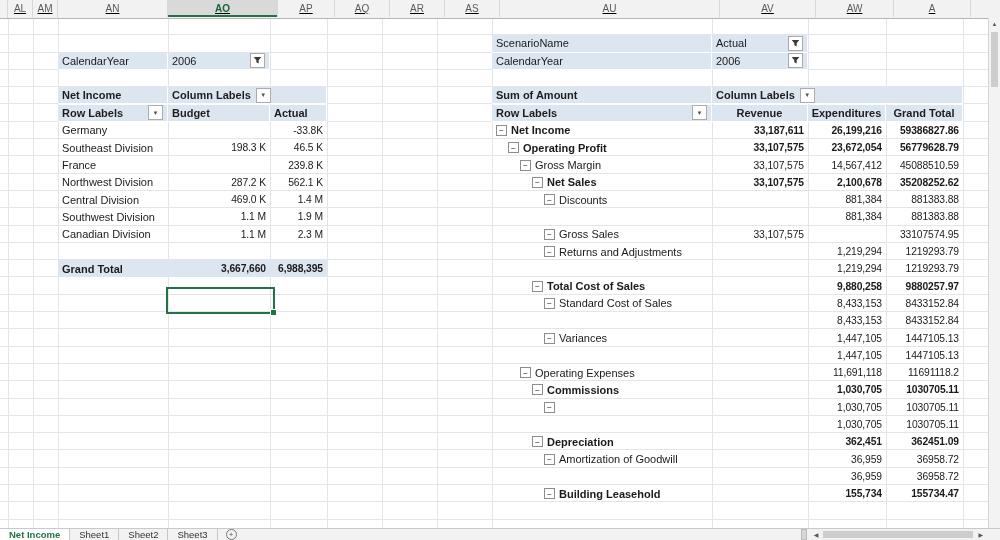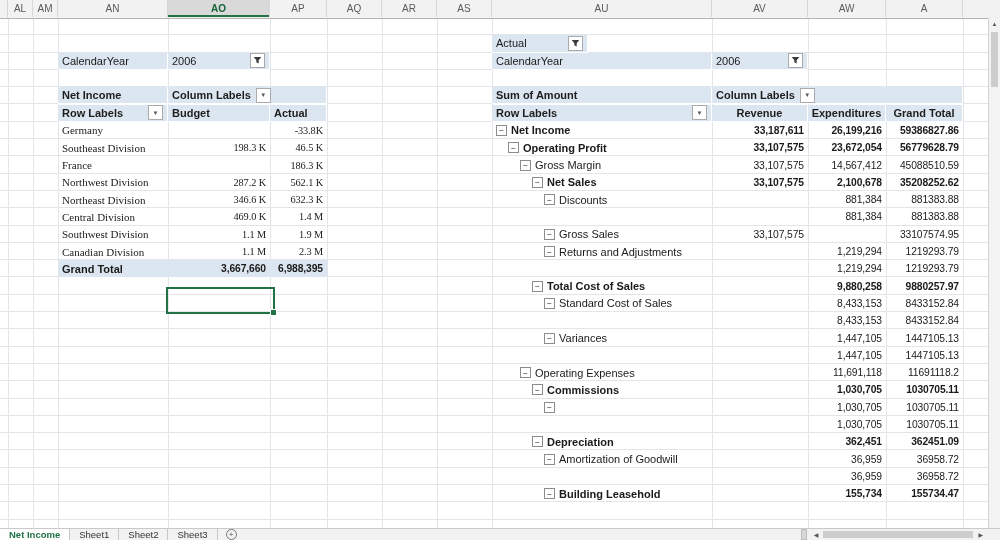--- a/index.html
+++ b/index.html
@@ -1,27 +1,27 @@
 <!DOCTYPE html>
 <html><head>
 <meta charset="utf-8">
 <style>
   html,body{margin:0;padding:0;width:1000px;height:540px;overflow:hidden;
     font-family:"Liberation Sans",sans-serif;background:#fff;}
   .window{position:relative;width:1000px;height:540px;background:#FDFDFD;overflow:hidden;}
 
   
   .colstrip{position:absolute;left:0;top:0;width:1000px;height:18px;background:#F2F2F2;
-    border-bottom:1px solid #B5B5B5;display:flex;z-index:4;}
+    border-bottom:1px solid #B5B5B5;display:flex;z-index:4;text-decoration:underline;}
   .stub{width:8px;border-right:1px solid #D8D8D8;box-sizing:border-box;}
   .cols{display:flex;}
   .col{box-sizing:border-box;border-right:1px solid #D8D8D8;font-size:10px;color:#5A5A5A;
     display:flex;align-items:center;justify-content:center;height:17px;overflow:hidden;}
   .col:nth-child(1){width:25px}.col:nth-child(2){width:25px}.col:nth-child(3){width:110px}
-  .col:nth-child(4){width:102px}.col:nth-child(5){width:57px}.col:nth-child(6){width:55px}
+  .col:nth-child(4){width:110px}.col:nth-child(5){width:57px}.col:nth-child(6){width:55px}
   .col:nth-child(7){width:55px}.col:nth-child(8){width:55px}.col:nth-child(9){width:220px}
   .col:nth-child(10){width:96px}.col:nth-child(11){width:78px}.col:nth-child(12){width:77px}
   .col:nth-child(13){width:37px}
   .cols .col.mark{background:#D9D9D9;color:#17643A;font-weight:bold;box-shadow:inset 0 -2px 0 #217346;}
 
   
   .sheetbg{position:absolute;left:0;top:18px;width:988px;height:510px;background:#fff;
     background-image:repeating-linear-gradient(to bottom,transparent 0,transparent 16.3px,#E2E5E9 16.3px,#E2E5E9 17.3px);z-index:0;}
   .v{position:absolute;top:18px;height:510px;width:1px;background:#E2E5E9;z-index:1;}
 
@@ -39,21 +39,21 @@
 
   
   .dd{width:13px;height:13px;border:1px solid #ABABAB;background:#fff;color:#555;font-size:6px;
     display:flex;align-items:center;justify-content:center;flex:none;margin-left:5px;font-weight:400;}
   .dd.right{margin-left:auto;}
   .fb{width:13px;height:13px;border:1px solid #ABABAB;background:#fff;display:flex;align-items:center;
     justify-content:center;flex:none;margin-left:auto;}
 
   
   .lrows{position:absolute;left:58px;top:121.8px;z-index:2;}
-  .lrow{display:flex;height:17.3px;font-family:Liberation Serif, serif;}
+  .lrow{display:flex;height:17.3px;}
   .gtrow{position:absolute;left:58px;top:260.2px;display:flex;height:17.3px;background:#DCE6F1;
     font-weight:700;z-index:2;}
   .gtrow .cell{background:transparent;}
 
   .rfilters{position:absolute;left:492px;top:35.3px;z-index:2;}
   .frow{display:flex;height:17.3px;}
 
   .rrows{position:absolute;left:492px;top:121.8px;z-index:2;}
   .rrow{display:flex;height:17.3px;}
   .rrow.b{font-weight:700;}
@@ -163,31 +163,26 @@
       <div class="cell num w57">-33.8K</div>
     </div>
       <div class="lrow">
       <div class="cell lab w110">Southeast Division</div>
       <div class="cell num w102">198.3 K</div>
       <div class="cell num w57">46.5 K</div>
     </div>
       <div class="lrow">
       <div class="cell lab w110">France</div>
       <div class="cell num w102"></div>
-      <div class="cell num w57">186.3 K</div>
+      <div class="cell num w57">239.8 K</div>
     </div>
       <div class="lrow">
       <div class="cell lab w110">Northwest Division</div>
       <div class="cell num w102">287.2 K</div>
       <div class="cell num w57">562.1 K</div>
-    </div>
-      <div class="lrow">
-      <div class="cell lab w110">Northeast Division</div>
-      <div class="cell num w102">346.6 K</div>
-      <div class="cell num w57">632.3 K</div>
     </div>
       <div class="lrow">
       <div class="cell lab w110">Central Division</div>
       <div class="cell num w102">469.0 K</div>
       <div class="cell num w57">1.4 M</div>
     </div>
       <div class="lrow">
       <div class="cell lab w110">Southwest Division</div>
       <div class="cell num w102">1.1 M</div>
       <div class="cell num w57">1.9 M</div>
@@ -203,20 +198,23 @@
     <div class="cell lab w110">Grand Total</div>
     <div class="cell num w102">3,667,660</div>
     <div class="cell num w57">6,988,395</div>
   </div>
 
   <div class="selbox"></div>
 
   <div class="rfilters">
 
   <div class="frow">
+      <div class="cell fc w220">
+        <span>ScenarioName</span>
+      </div>
       <div class="cell fc w96">
         <span>Actual</span>
         <span class="fb">
           <svg width="9" height="9" viewBox="0 0 10 10">
               <path d="M0.8 1 h8.4 L6.3 4.6 V8.4 L3.7 6.9 V4.6 Z" fill="#3b3b3b"></path>
             </svg>
         </span>
       </div>
     </div>
       <div class="frow">

